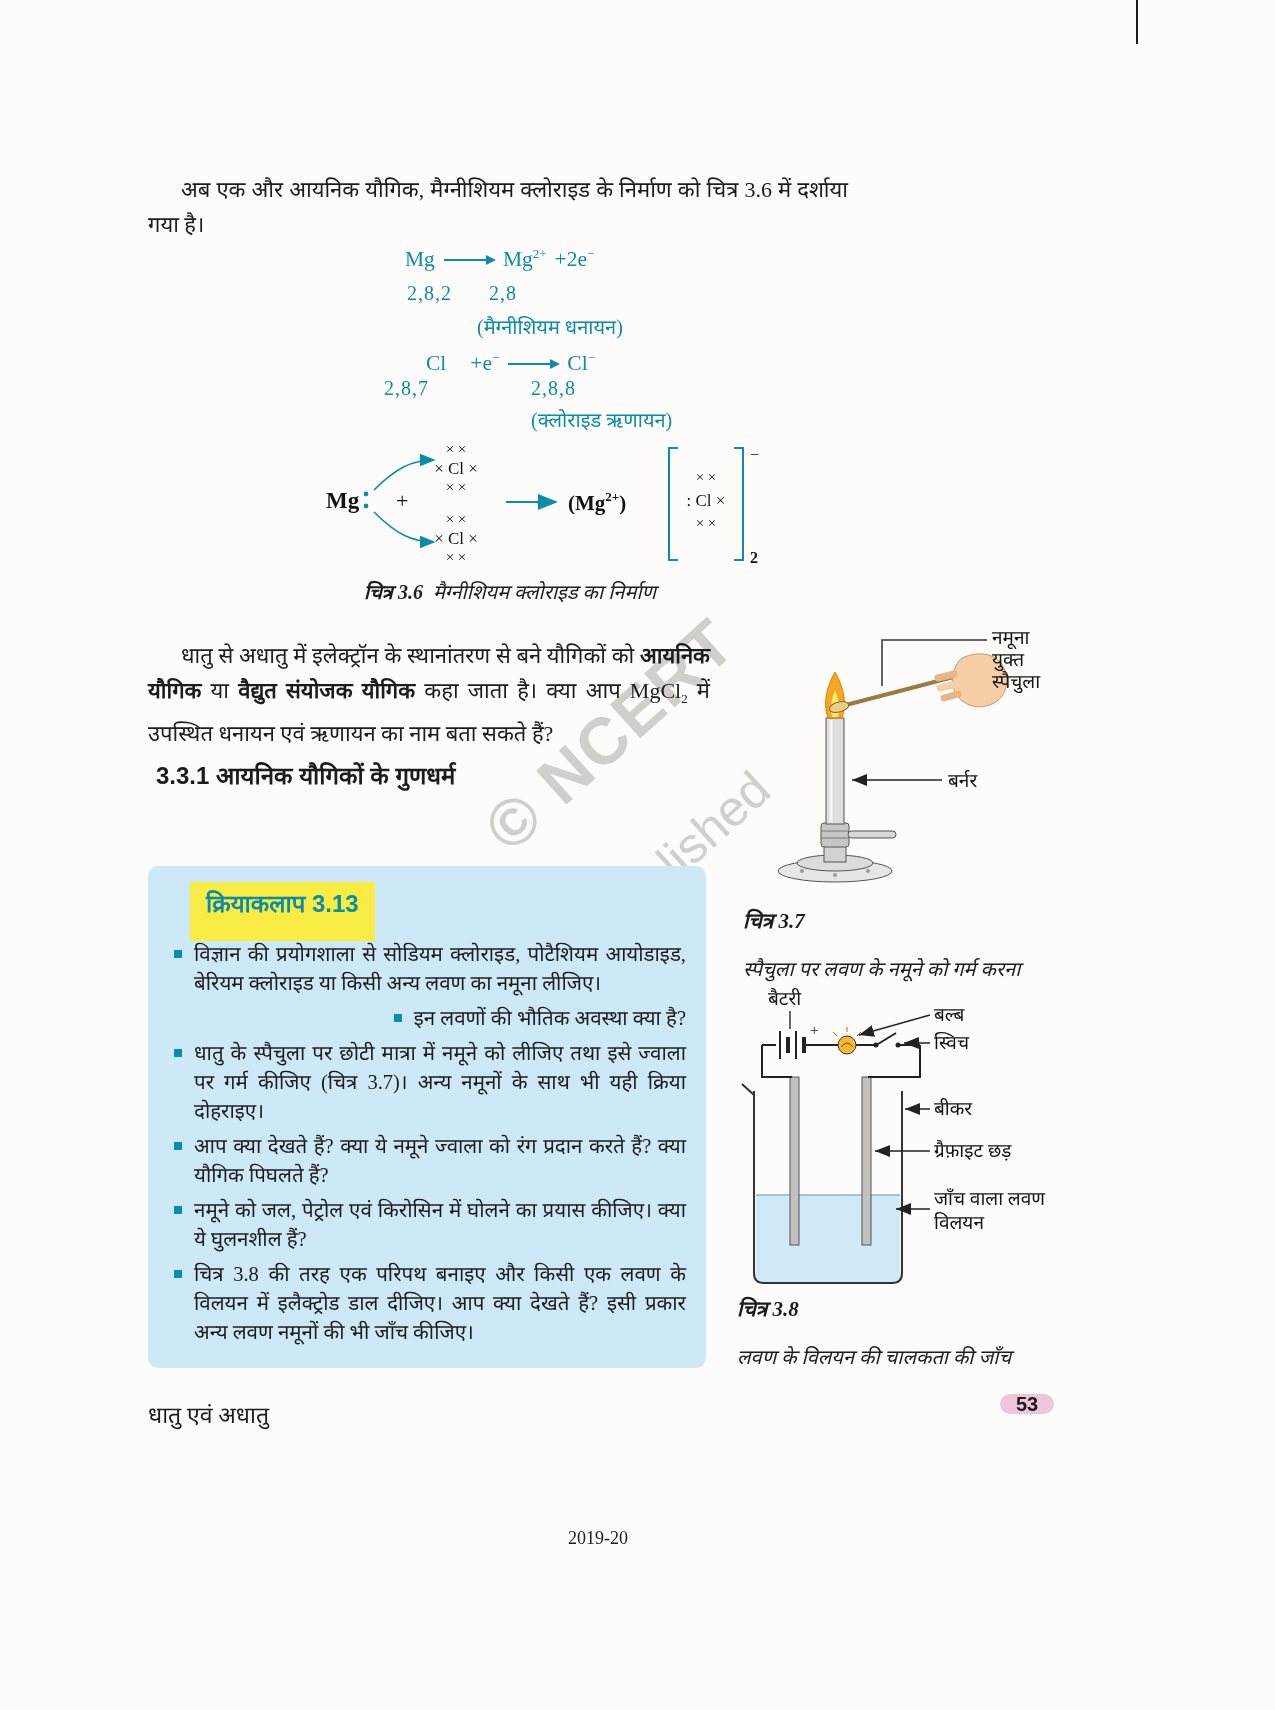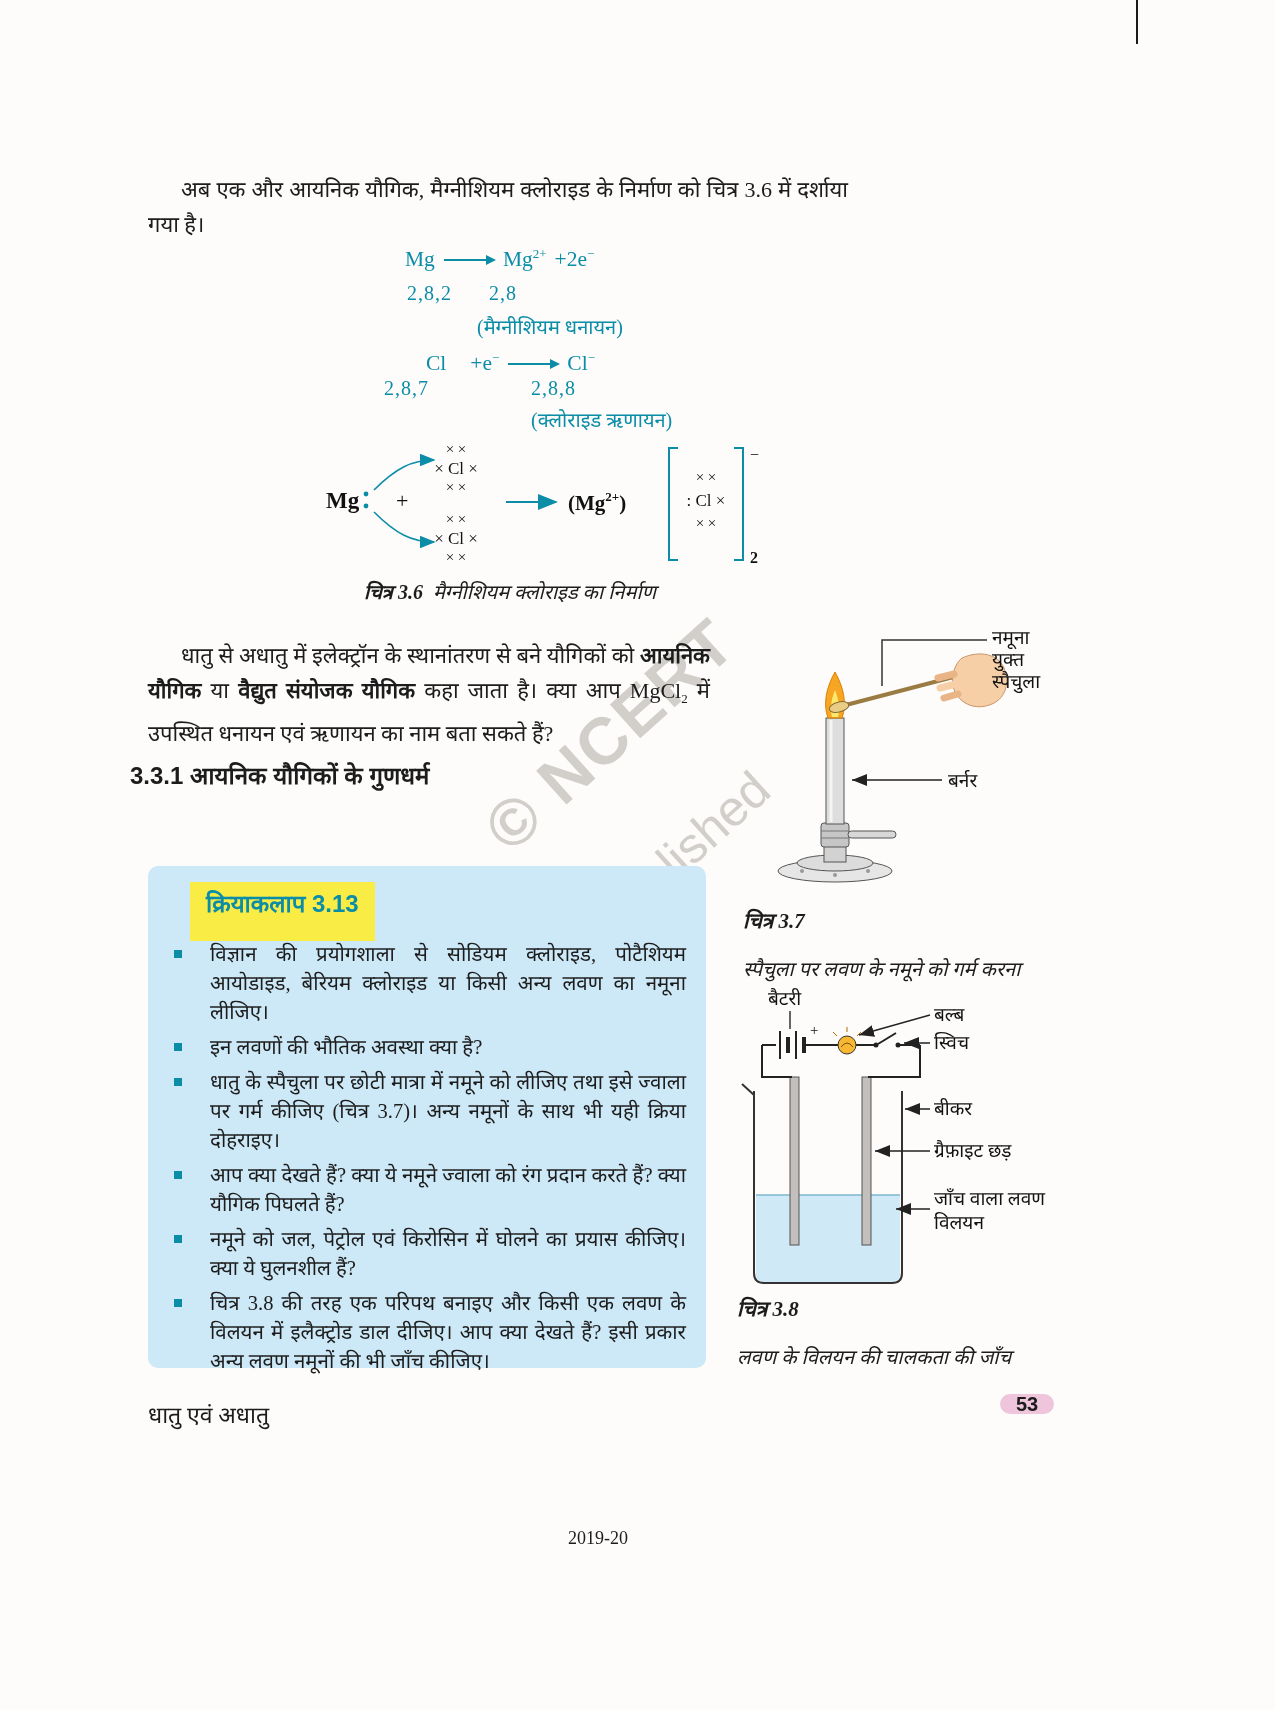--- a/index.html
+++ b/index.html
@@ -40,26 +40,26 @@
 
   #lewis{position:absolute;left:298px;top:436px;width:690px;height:132px;}
   svg text{font-family:"Liberation Serif",serif;fill:#111;}
 
   #fig36-cap{position:absolute;left:300px;top:578px;width:420px;text-align:center;font-style:italic;font-size:20px;white-space:nowrap;}
   .capb{font-weight:bold;font-style:italic;font-size:21px;}
   .capt{font-style:italic;font-size:20px;margin-top:21px;}
   #fig37-cap{position:absolute;left:743px;top:906px;width:310px;}
   #fig38-cap{position:absolute;left:737px;top:1294px;width:320px;}
 
-  #heading331{position:absolute;left:130px;top:734px;font-family:"Liberation Sans",sans-serif;font-weight:bold;font-size:24px;}
+  #heading331{position:absolute;left:156px;top:734px;font-family:"Liberation Sans",sans-serif;font-weight:bold;font-size:24px;}
 
   #activity-box{position:absolute;left:148px;top:866px;width:558px;height:502px;background:var(--activity-bg);border-radius:10px;}
   #activity-title{position:absolute;left:42px;top:16px;background:var(--highlight);color:var(--teal);font-family:"Liberation Sans",sans-serif;font-weight:bold;font-size:24px;padding:4px 16px 22px;}
   #activity-list{position:absolute;left:26px;top:74px;width:512px;}
-  .act-item{display:flex;gap:28px;margin-bottom:6px;font-size:20.5px;line-height:29px;text-align:justify;}
+  .act-item{display:flex;gap:12px;margin-bottom:6px;font-size:20.5px;line-height:29px;text-align:justify;justify-content:flex-end;}
   .act-bullet{flex:0 0 8px;width:8px;height:8px;background:var(--teal);margin-top:10px;}
 
   #fig37-svg{position:absolute;left:740px;top:628px;width:305px;height:272px;}
   #fig38-svg{position:absolute;left:728px;top:985px;width:330px;height:308px;}
   .figlabel{font-size:19px;}
 
   #footer-left{position:absolute;left:148px;top:1398px;font-size:23px;}
   #page-badge{position:absolute;left:1000px;top:1394px;width:54px;height:20px;background:var(--badge);border-radius:17px;display:flex;align-items:center;justify-content:center;font-weight:bold;font-size:20px;font-family:"Liberation Sans",sans-serif;color:#1b1b1b;}
   #year{position:absolute;left:148px;top:1528px;width:900px;text-align:center;font-size:18px;}
 

